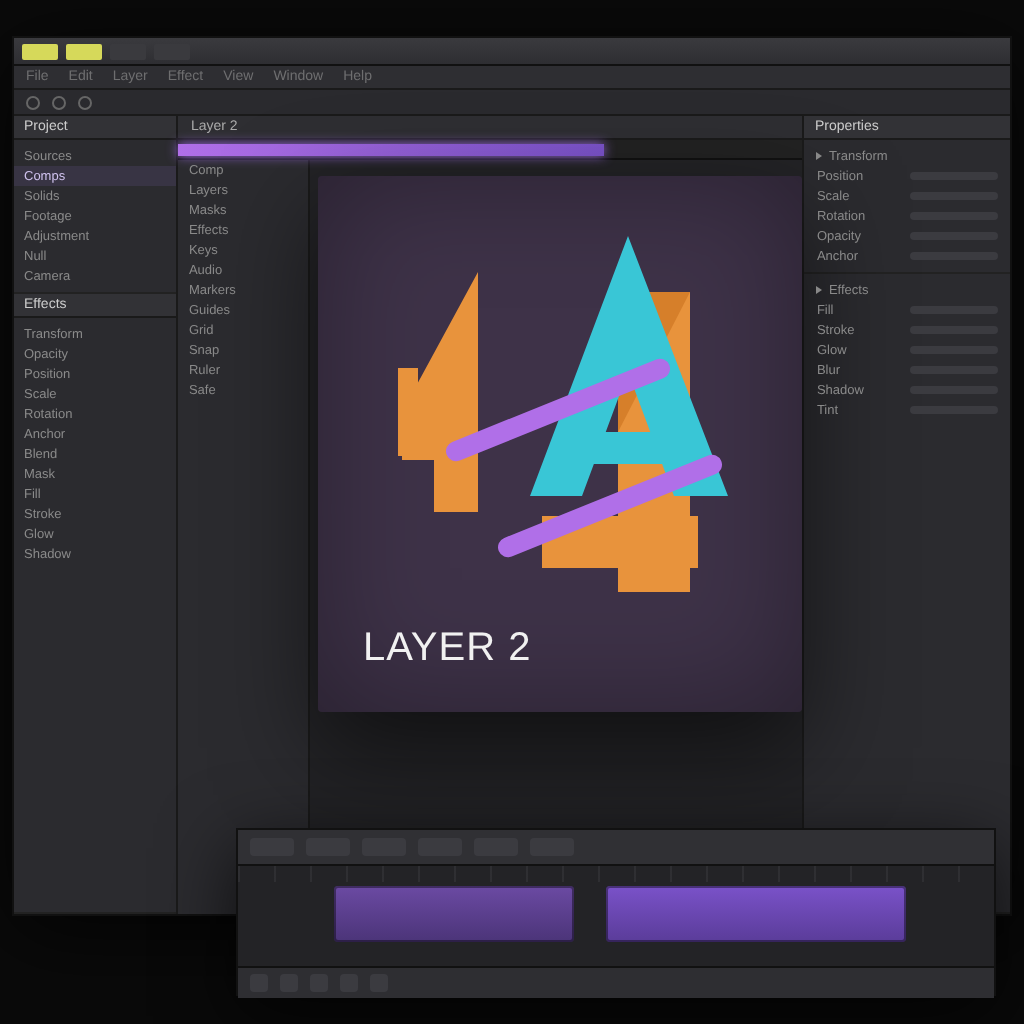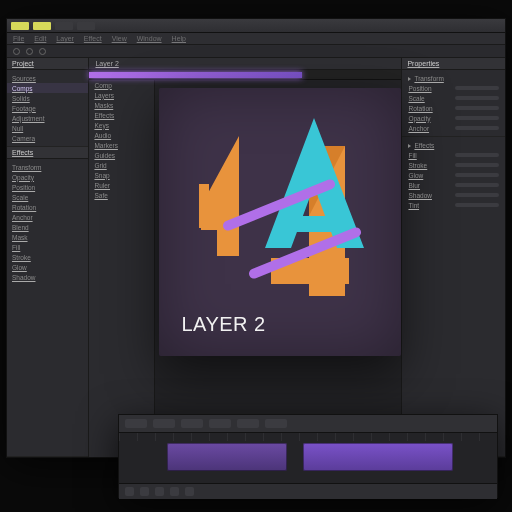--- a/index.html
+++ b/index.html
@@ -12,21 +12,20 @@
     overflow: hidden;
     position: relative;
   }
   .app {
     position: absolute;
     left: 6px; top: 18px;
     width: 500px; height: 440px;
     background: #86efac;
     border: 1px solid #111;
     box-shadow: 0 8px 40px rgba(0,0,0,0.7);
-    text-decoration: underline;
   }
   
   .titlebar {
     height: 14px;
     background: linear-gradient(#3a3a3e,#2e2e32);
     border-bottom: 1px solid #111;
     display: flex;
     align-items: center;
     gap: 4px;
     padding-left: 4px;

